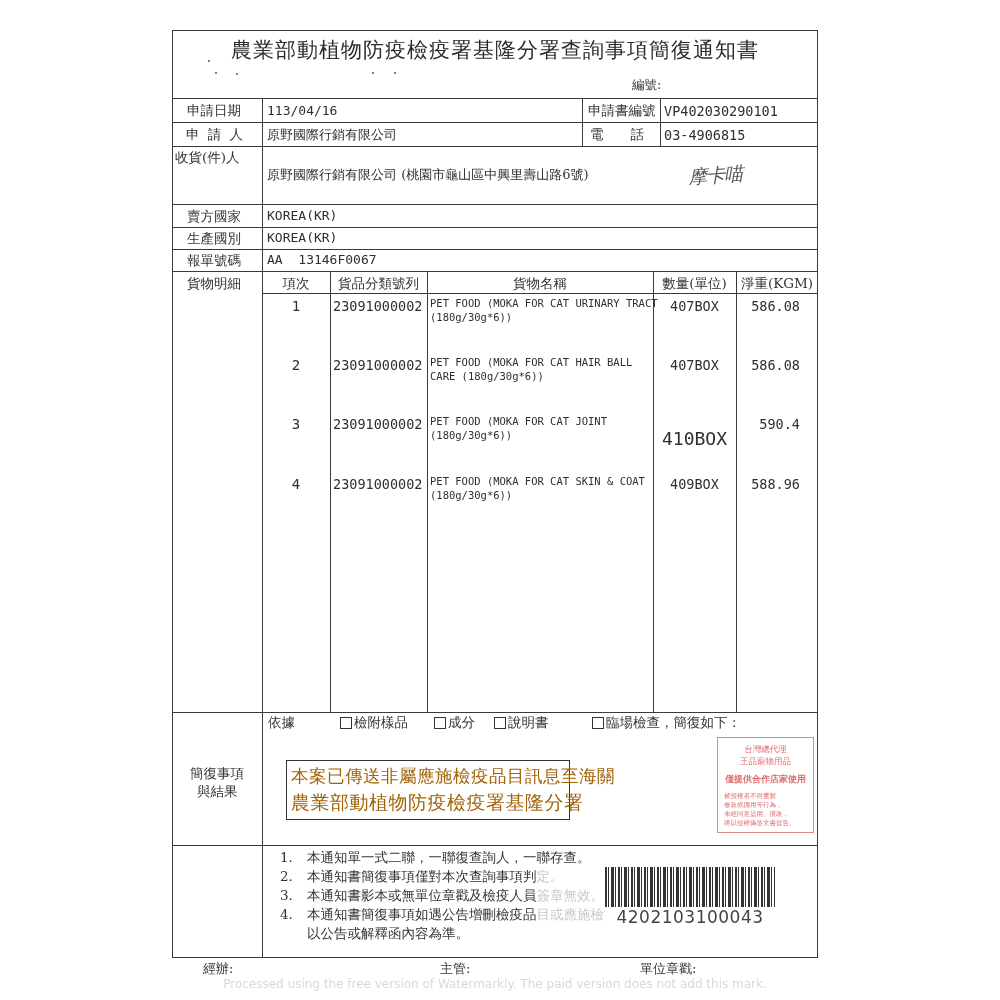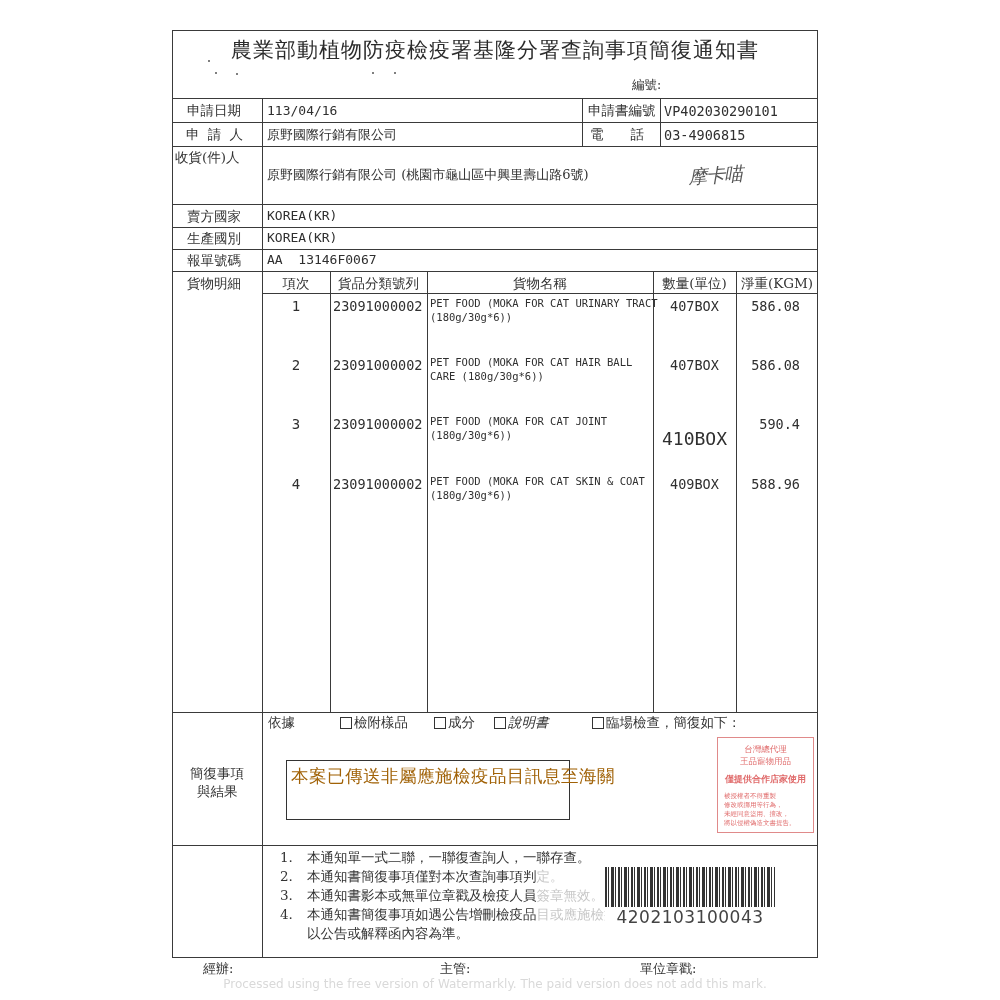--- a/index.html
+++ b/index.html
@@ -126,25 +126,26 @@
   <div class="val cell-center" style="left:653px;top:476px;width:83px;font-size:13.5px;">409BOX</div>
   <div class="val" style="left:736px;top:476px;width:64px;text-align:right;font-size:13.5px;">588.96</div>
 </div>
 
 <div class="lbl" style="left:190px;top:765px;">簡復事項</div>
 <div class="lbl" style="left:197px;top:783px;">與結果</div>
 
 <div class="lbl" style="left:268px;top:714px;">依據</div>
 <div class="lbl" style="left:340px;top:714px;"><span class="cb"></span><span>檢附樣品</span></div>
 <div class="lbl" style="left:434px;top:714px;"><span class="cb"></span><span>成分</span></div>
-<div class="lbl" style="left:494px;top:714px;font-style:italic;"><span class="cb"></span><span>說明書</span></div>
+<div class="lbl" style="left:494px;top:714px;"><span class="cb"></span><span>說明書</span></div>
 <div class="lbl" style="left:592px;top:714px;text-align:center;"><span class="cb"></span><span>臨場檢查，簡復如下：</span></div>
 
 <div class="stamp">
   <div style="white-space:nowrap;font-size:17.5px;">本案已傳送非屬應施檢疫品目訊息至海關</div>
+  <div style="white-space:nowrap;font-size:19px;">農業部動植物防疫檢疫署基隆分署</div>
 </div>
 
 <div class="redbox">
   <div style="font-size:8.5px;margin-top:6px;">台灣總代理</div>
   <div style="font-size:8.5px;">王品寵物用品</div>
   <div style="font-size:9px;margin-top:5px;font-weight:bold;">僅提供合作店家使用</div>
   <div style="font-size:6.5px;margin-top:6px;line-height:9px;text-align:left;padding-left:6px;">被授權者不得重製</div>
   <div style="font-size:6.5px;line-height:9px;text-align:left;padding-left:6px;">修改或挪用等行為，</div>
   <div style="font-size:6.5px;line-height:9px;text-align:left;padding-left:6px;">未經同意盜用、擅改，</div>
   <div style="font-size:6.5px;line-height:9px;text-align:left;padding-left:6px;">將以侵權偽造文書提告。</div>

